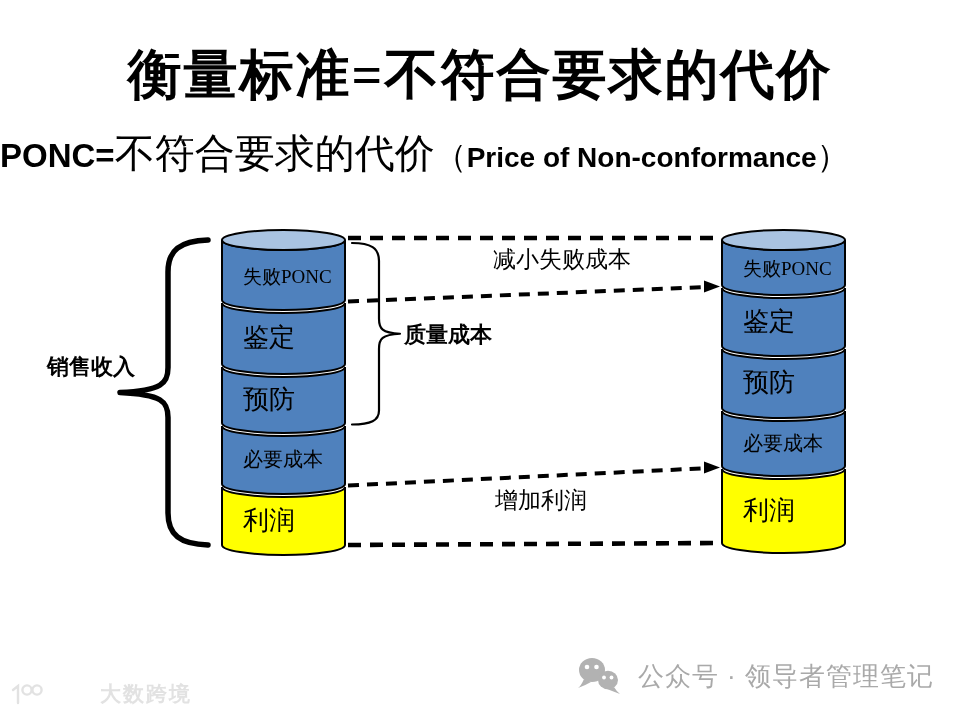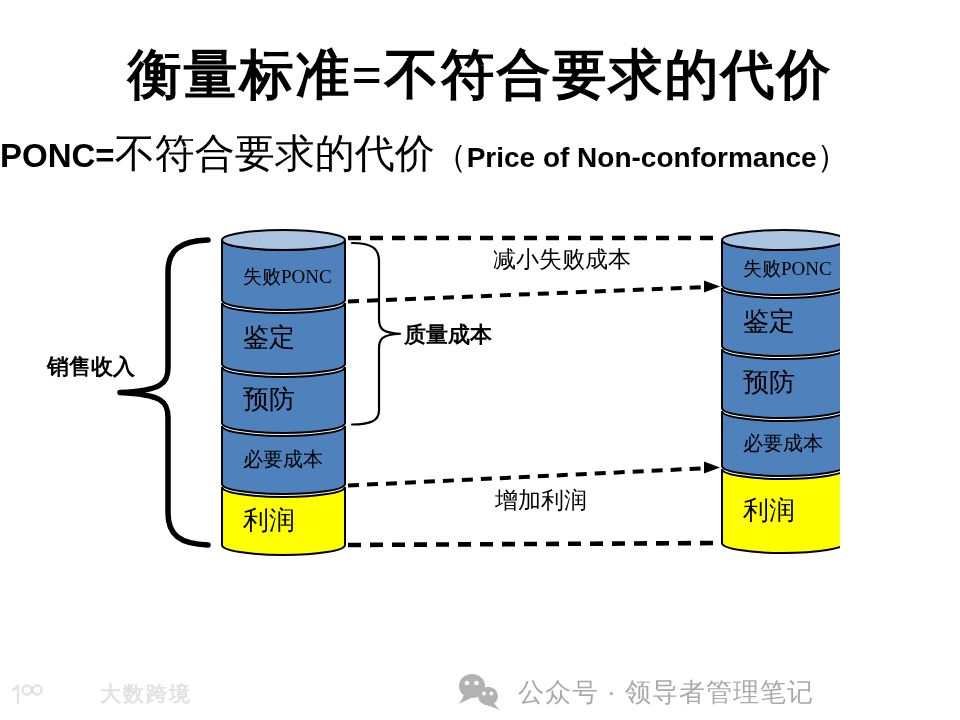--- a/index.html
+++ b/index.html
@@ -1,27 +1,27 @@
 <!DOCTYPE html>
 <html><head>
 <meta charset="utf-8">
 <style>
   html,body{margin:0;padding:0;background:#fff;}
-  .slide{position:relative;width:840px;height:720px;background:#ffffff;overflow:hidden;
+  .slide{position:relative;width:960px;height:720px;background:#ffffff;overflow:hidden;
          font-family:"Liberation Sans","DejaVu Sans",sans-serif;}
   .title{position:absolute;top:46px;left:0;width:960px;text-align:center;margin:0;
          font-family:"Liberation Serif","DejaVu Serif",serif;
          font-weight:700;font-size:54px;line-height:1.1;color:#000;letter-spacing:2px;white-space:nowrap;}
   .subtitle{position:absolute;top:126px;left:0;width:960px;text-align:left;color:#000;white-space:nowrap;}
   .sub-ponc{font-family:"Liberation Sans","DejaVu Sans",sans-serif;font-weight:600;font-size:33px;}
   .sub-cn{font-family:"Liberation Serif","DejaVu Serif",serif;font-weight:400;font-size:40px;}
   .sub-paren{font-family:"Liberation Serif","DejaVu Serif",serif;font-weight:400;font-size:32px;}
   .sub-en{font-family:"Liberation Sans","DejaVu Sans",sans-serif;font-weight:600;font-size:28px;}
   #diagram{position:absolute;left:0;top:0;width:960px;height:720px;}
-  .footer{position:absolute;top:656px;right:26px;display:flex;align-items:center;gap:17px;margin-top:16px;}
+  .footer{position:absolute;top:656px;right:26px;display:flex;align-items:center;gap:17px;}
   .footer-text{color:#a9a9a9;font-size:26px;font-weight:500;letter-spacing:1px;white-space:nowrap;}
   .watermark{position:absolute;left:8px;top:680px;display:flex;align-items:center;gap:6px;}
   .watermark-text{color:#e2e2e2;font-size:21px;font-weight:700;letter-spacing:2px;margin-left:48px;}
 </style>
 </head>
 <body>
 
 <div class="slide">
 
   <h1 class="title">衡量标准=不符合要求的代价</h1>

